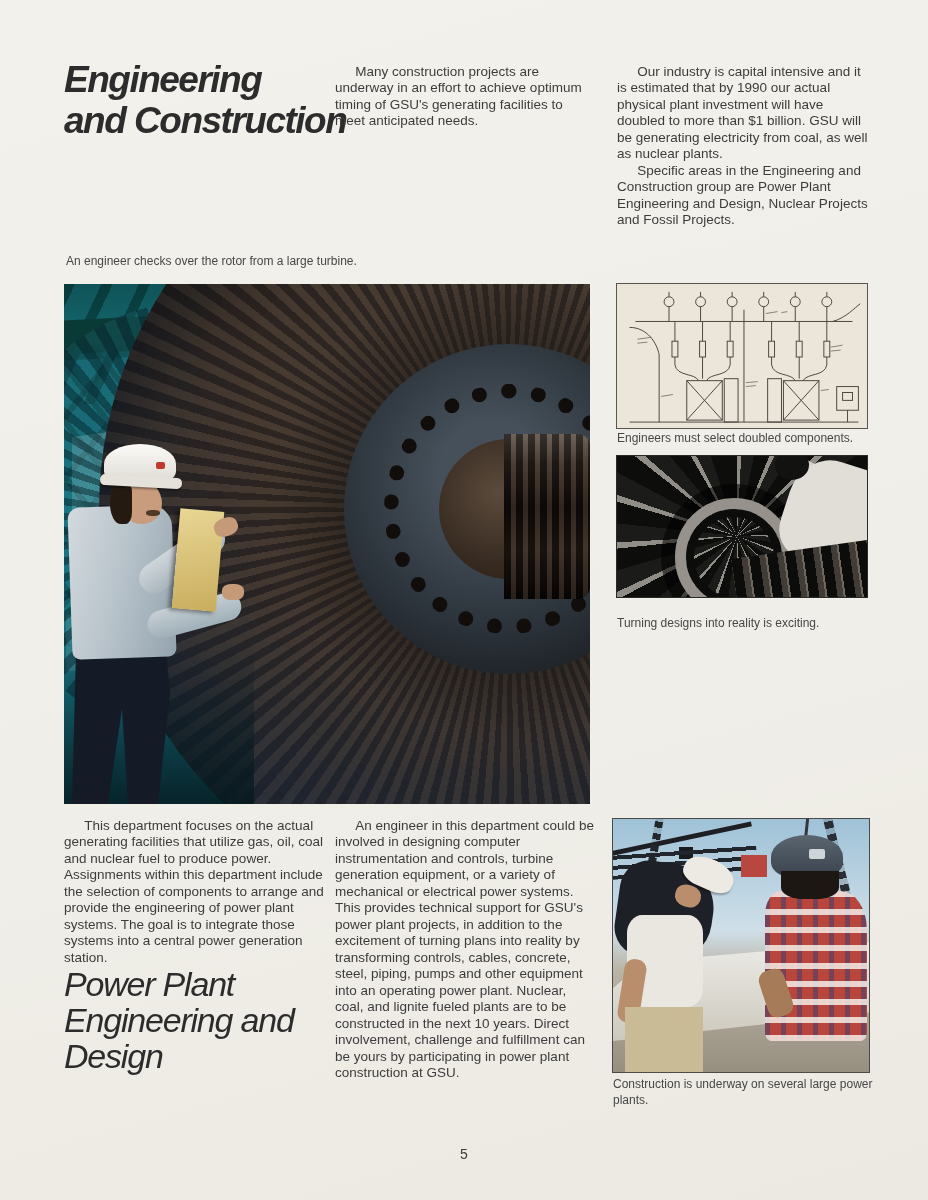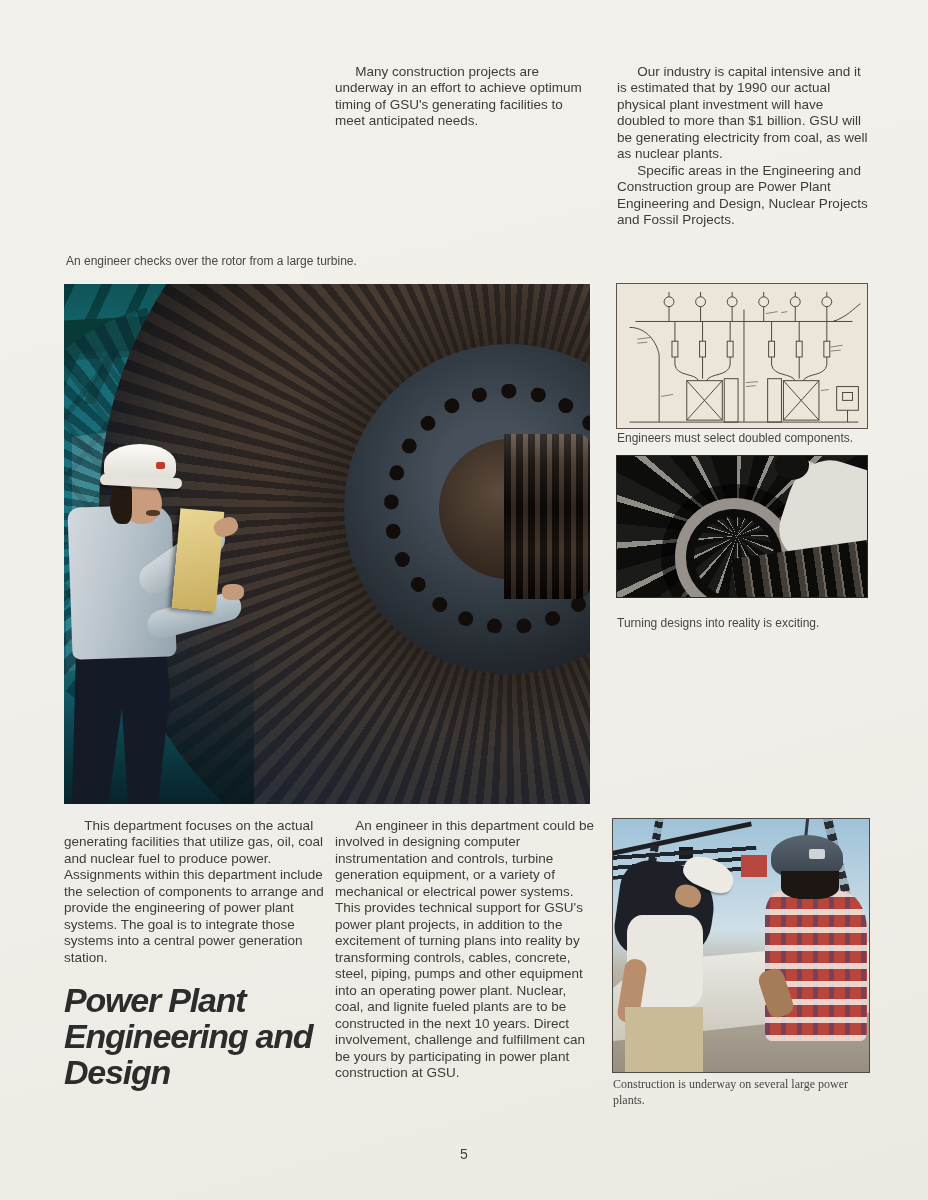--- a/index.html
+++ b/index.html
@@ -14,28 +14,28 @@
     font-size:37px; font-weight:bold; font-style:italic; color:#2c2c2c;
     line-height:1.1; letter-spacing:-1.5px;
   }
   .col { position:absolute; font-size:13.5px; line-height:1.22; color:#3c3c3c; }
   .col p { margin:0; text-indent:1.5em; }
   #intro-a { left:335px; top:64px; width:258px; }
   #intro-b { left:617px; top:64px; width:257px; }
   #dept-a  { left:64px;  top:818px; width:264px; }
   #dept-b  { left:335px; top:818px; width:263px; }
   .section-heading {
-    margin-top:16px; font-size:34px; font-weight:bold; font-style:italic;
+    margin-top:0; font-size:34px; font-weight:normal; font-style:italic;
     color:#2c2c2c; line-height:1.06; letter-spacing:-1.2px; width:280px;
   }
   .caption { position:absolute; font-size:12px; line-height:1.3; color:#474747; }
   #cap-main { left:66px; top:254px; width:300px; }
   #cap-schematic { left:617px; top:431px; width:254px; }
   #cap-machinery { left:617px; top:616px; width:254px; }
-  #cap-construction { left:613px; top:1077px; width:260px;font-family:Liberation Serif, serif; }
+  #cap-construction { left:613px; top:1077px; width:260px; }
   .page-num { position:absolute; left:0; right:0; top:1146px; text-align:center; font-size:14px; color:#3c3c3c; }
 
   
   .photo-main {
     position:absolute; left:64px; top:284px; width:526px; height:520px; overflow:hidden;
     background:linear-gradient(180deg,#0b4446 0%,#14666f 15%,#1b8291 40%,#167382 75%,#135f6e 100%);
   }
   .photo-main > div { position:absolute; }
   .mp-roof   { left:0; top:0; width:100%; height:120px;
     background:repeating-linear-gradient(115deg, rgba(6,50,48,.55) 0 10px, rgba(30,140,150,.22) 10px 34px); }
@@ -140,20 +140,24 @@
     background:linear-gradient(#5a6570,#39424c); }
   .cn-hat-logo { right:44px; top:30px; width:16px; height:10px; background:#cfd4d8; border-radius:2px; }
   .cn-hair-right { right:30px; top:52px; width:58px; height:28px; background:#1c1712; border-radius:0 0 40% 40%; }
   .cn-arm-right { right:80px; top:150px; width:26px; height:48px; background:#a67c58; border-radius:10px; transform:rotate(-18deg); }
 </style>
 </head>
 <body>
 
 <div class="page">
 
+  <div class="doc-title">
+    <div>Engineering</div>
+    <div>and Construction</div>
+  </div>
 
   <div class="col" id="intro-a">
     <p>Many construction projects are underway in an effort to achieve optimum timing of GSU's generating facilities to meet anticipated needs.</p>
   </div>
   <div class="col" id="intro-b">
     <p>Our industry is capital intensive and it is estimated that by 1990 our actual physical plant investment will have doubled to more than $1 billion. GSU will be generating electricity from coal, as well as nuclear plants.</p>
     <p>Specific areas in the Engineering and Construction group are Power Plant Engineering and Design, Nuclear Projects and Fossil Projects.</p>
   </div>
 
   <div class="caption" id="cap-main">An engineer checks over the rotor from a large turbine.</div>

